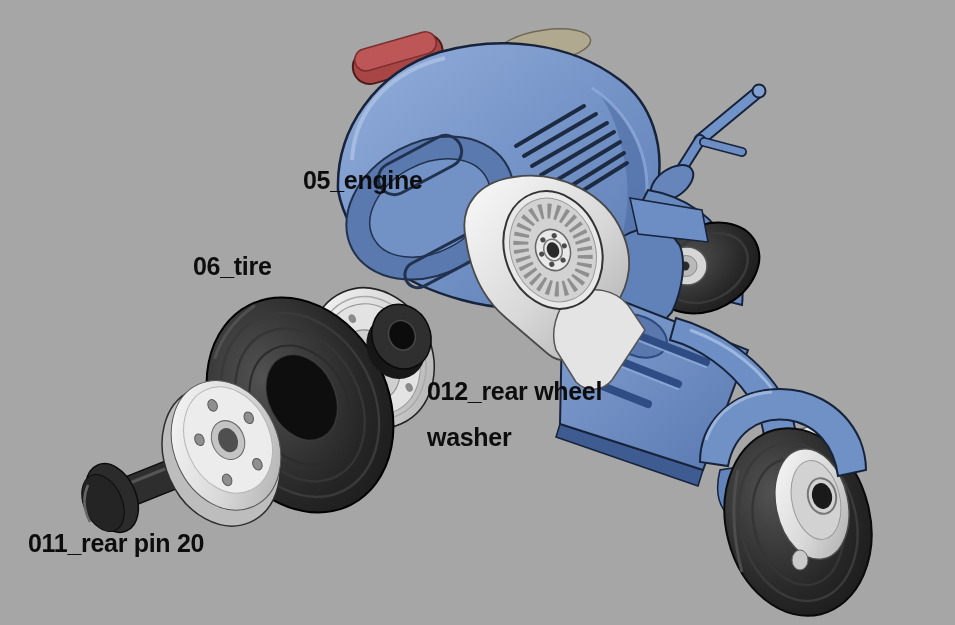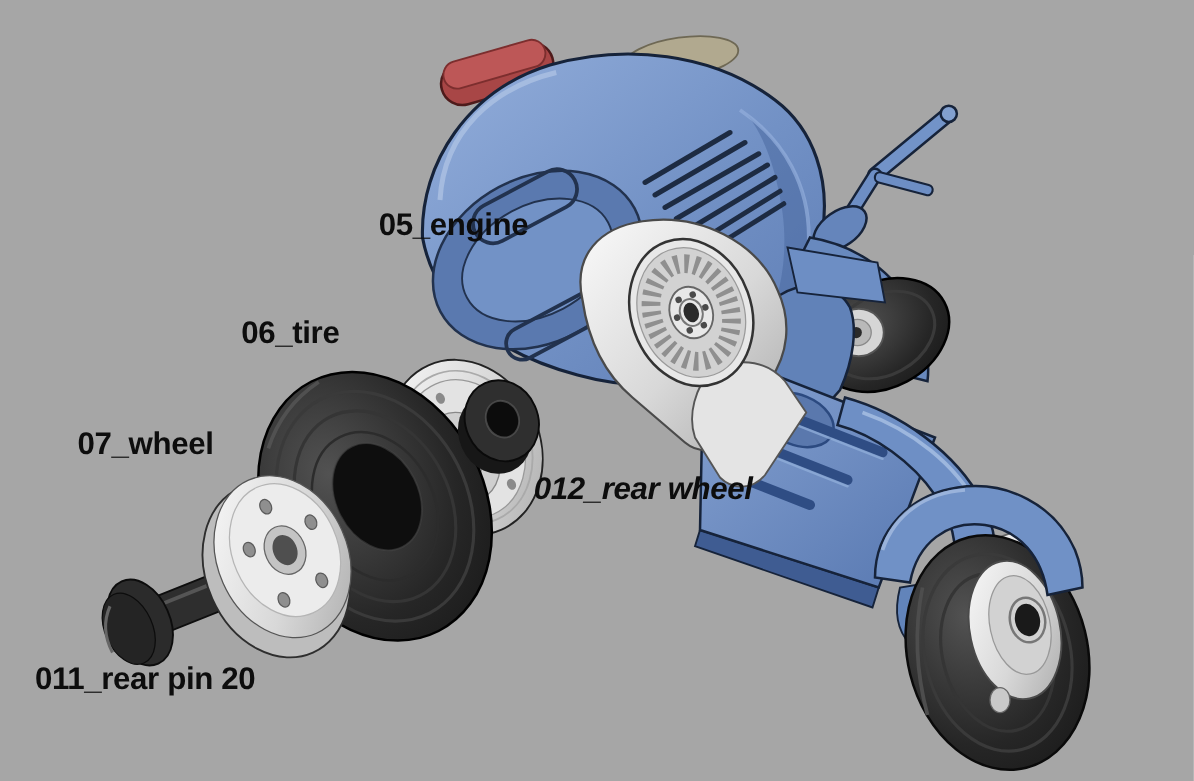--- a/index.html
+++ b/index.html
@@ -12,21 +12,21 @@
   }
   #stage svg{position:absolute;left:0;top:0;}
   .label{
     position:absolute;
     font:700 25px/1.1 "Liberation Sans",sans-serif;
     color:#0d0d0d;
     letter-spacing:-0.3px;
     white-space:nowrap;
     user-select:none;
   }
-  .label-washer div{line-height:46px;font-style:italic;}
+  .label-washer div{line-height:46px;}
 </style>
 </head>
 <body>
 
 <div id="stage">
 <svg width="955" height="625" viewBox="0 0 955 625">
   <defs>
     <linearGradient id="gBody" x1="0" y1="0" x2="1" y2="1">
       <stop offset="0" stop-color="#93aedb"></stop>
           <stop offset="0.55" stop-color="#7291c5"></stop>
@@ -224,18 +224,18 @@
     <ellipse cx="248" cy="476" rx="4.5" ry="6" fill="#8f8f8f" stroke="#5a5a5a" stroke-width="1"></ellipse>
     <ellipse cx="214" cy="478" rx="4.5" ry="6" fill="#8f8f8f" stroke="#5a5a5a" stroke-width="1"></ellipse>
     <ellipse cx="205" cy="430" rx="4.5" ry="6" fill="#8f8f8f" stroke="#5a5a5a" stroke-width="1"></ellipse>
     <ellipse cx="231" cy="442" rx="16" ry="20" fill="#c4c4c4" stroke="#666" stroke-width="1"></ellipse>
     <ellipse cx="231" cy="442" rx="9.5" ry="12.5" fill="#4f4f4f"></ellipse>
   </g>
 </svg>
 
 <div class="label" style="left:303px;top:167px">05_engine</div>
 <div class="label" style="left:193px;top:253px">06_tire</div>
-<div class="label" style="left:62px;top:342px">07_wheel</div>
 <div class="label label-washer" style="left:427px;top:368px">
   <div>012_rear wheel</div>
+  <div>washer</div>
 </div>
 <div class="label" style="left:28px;top:530px">011_rear pin 20</div>
 </div>
 
 </body></html>

